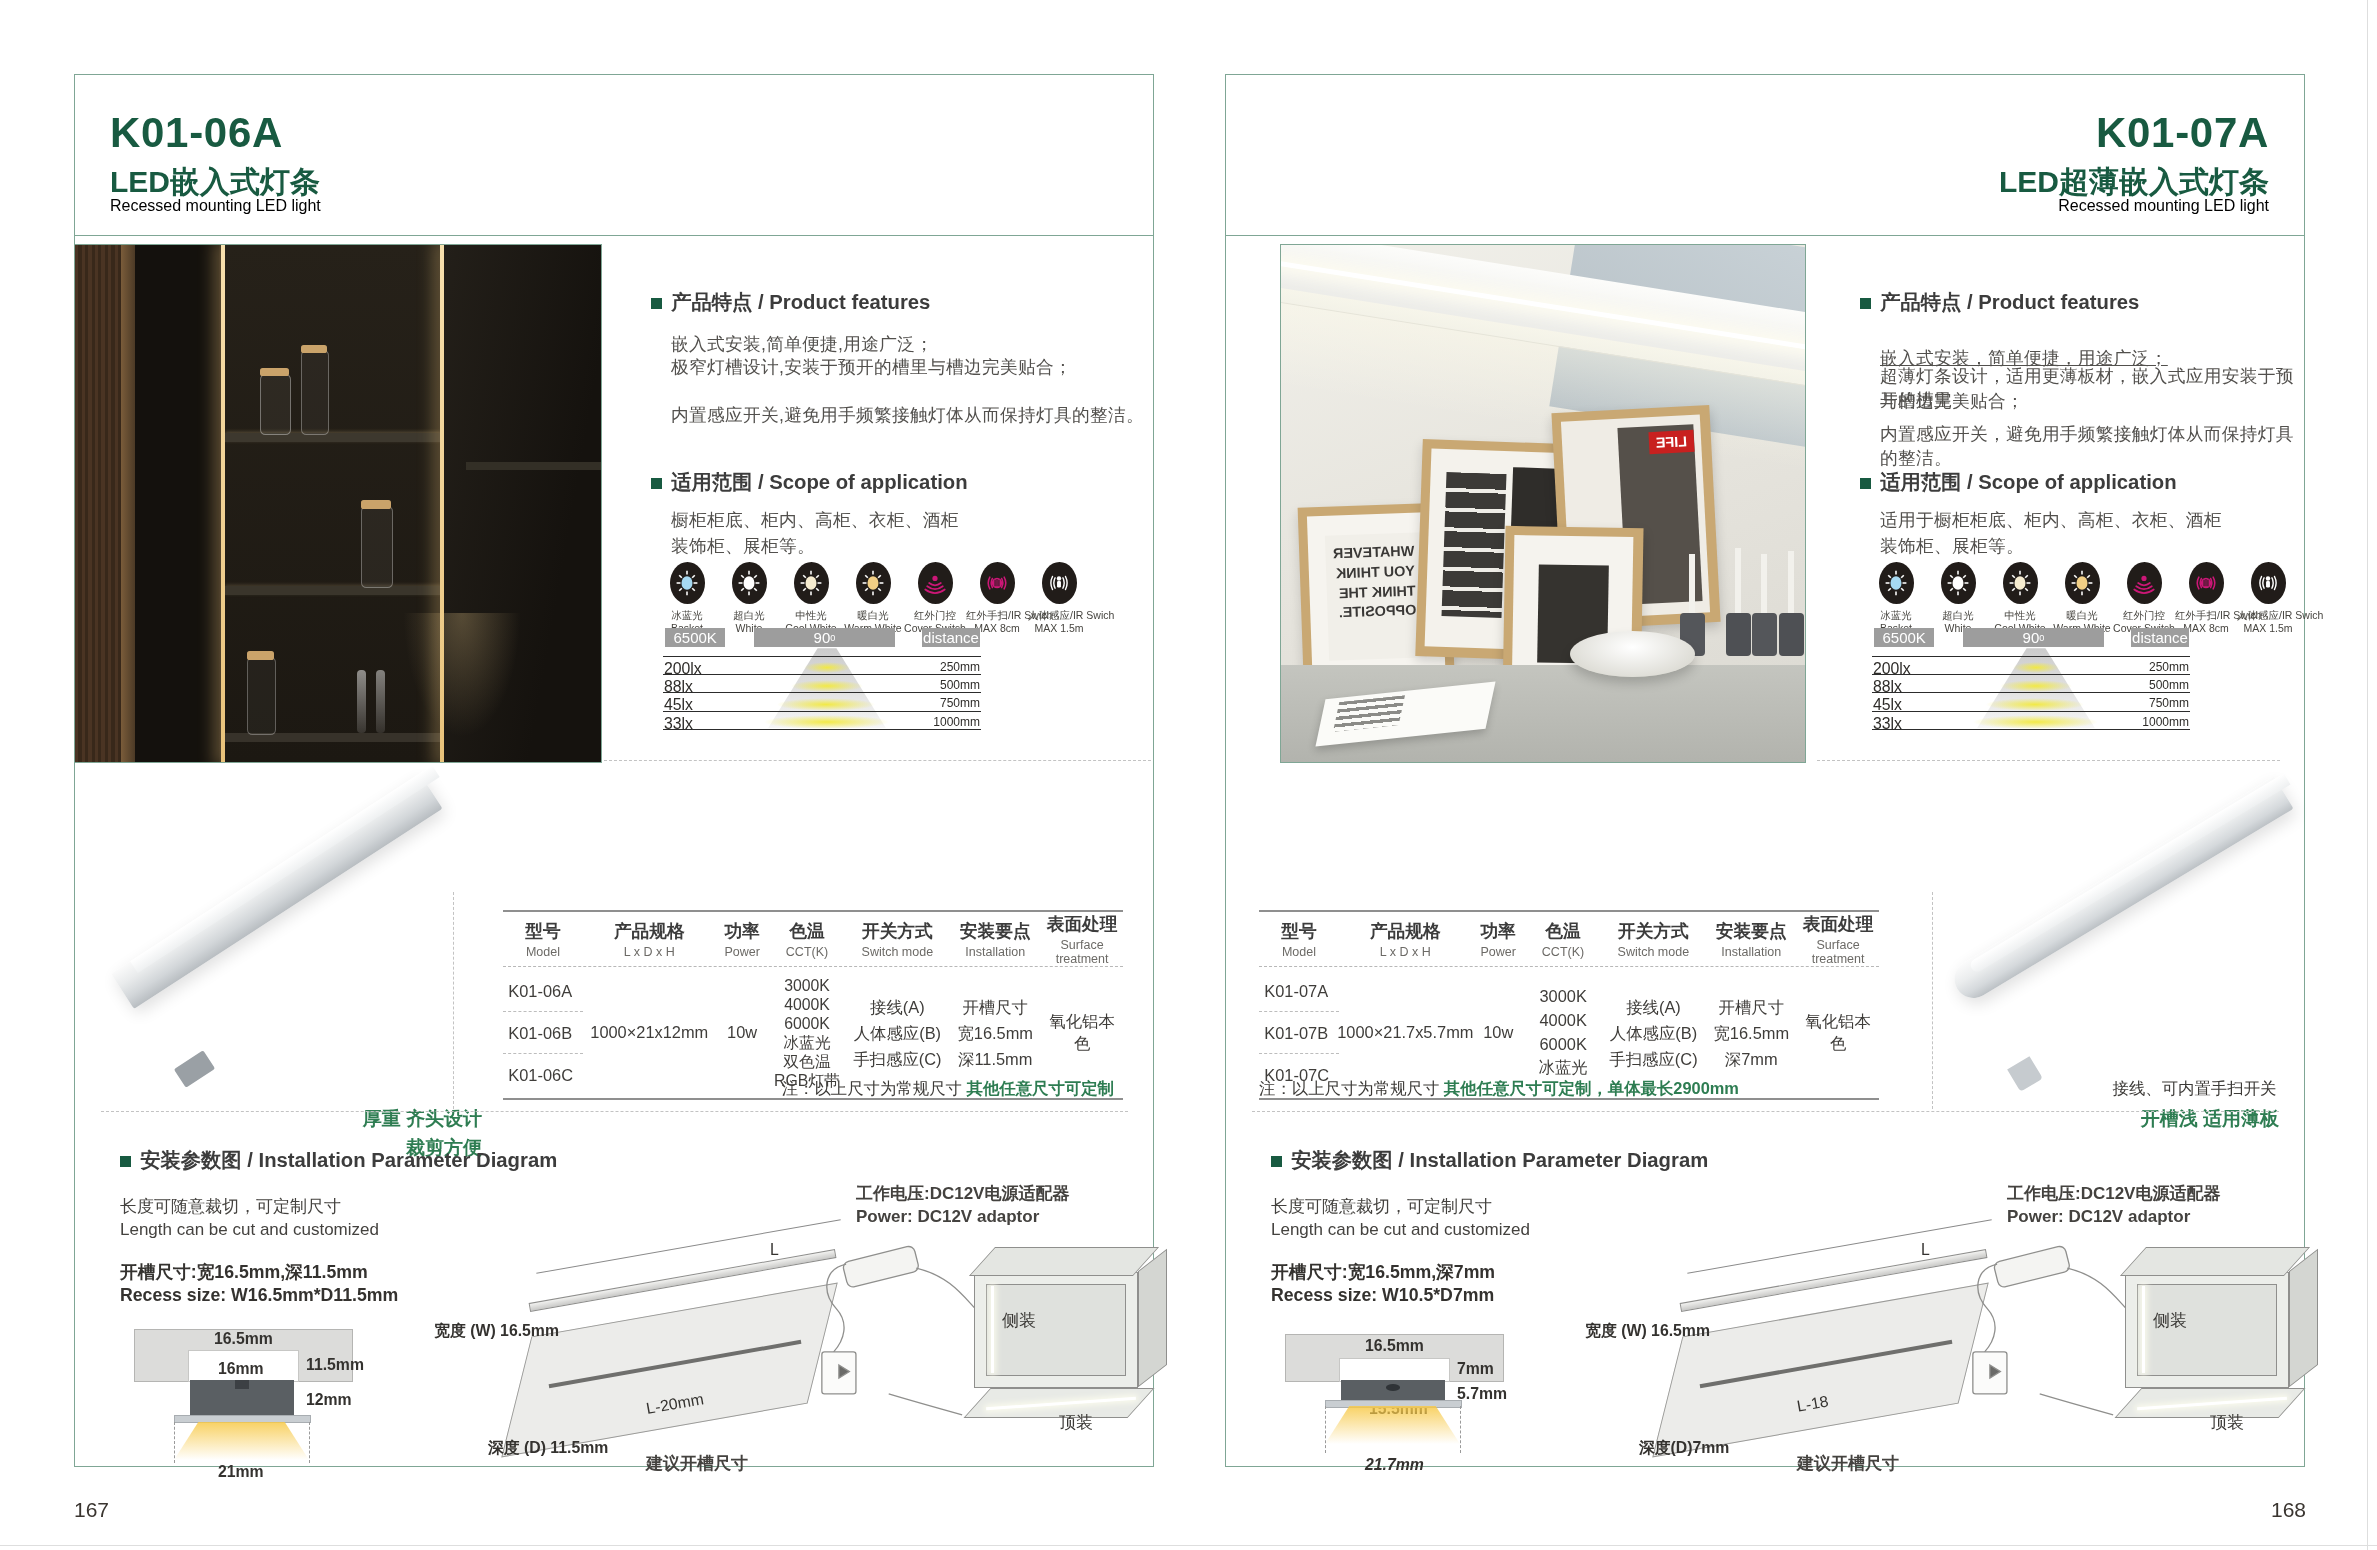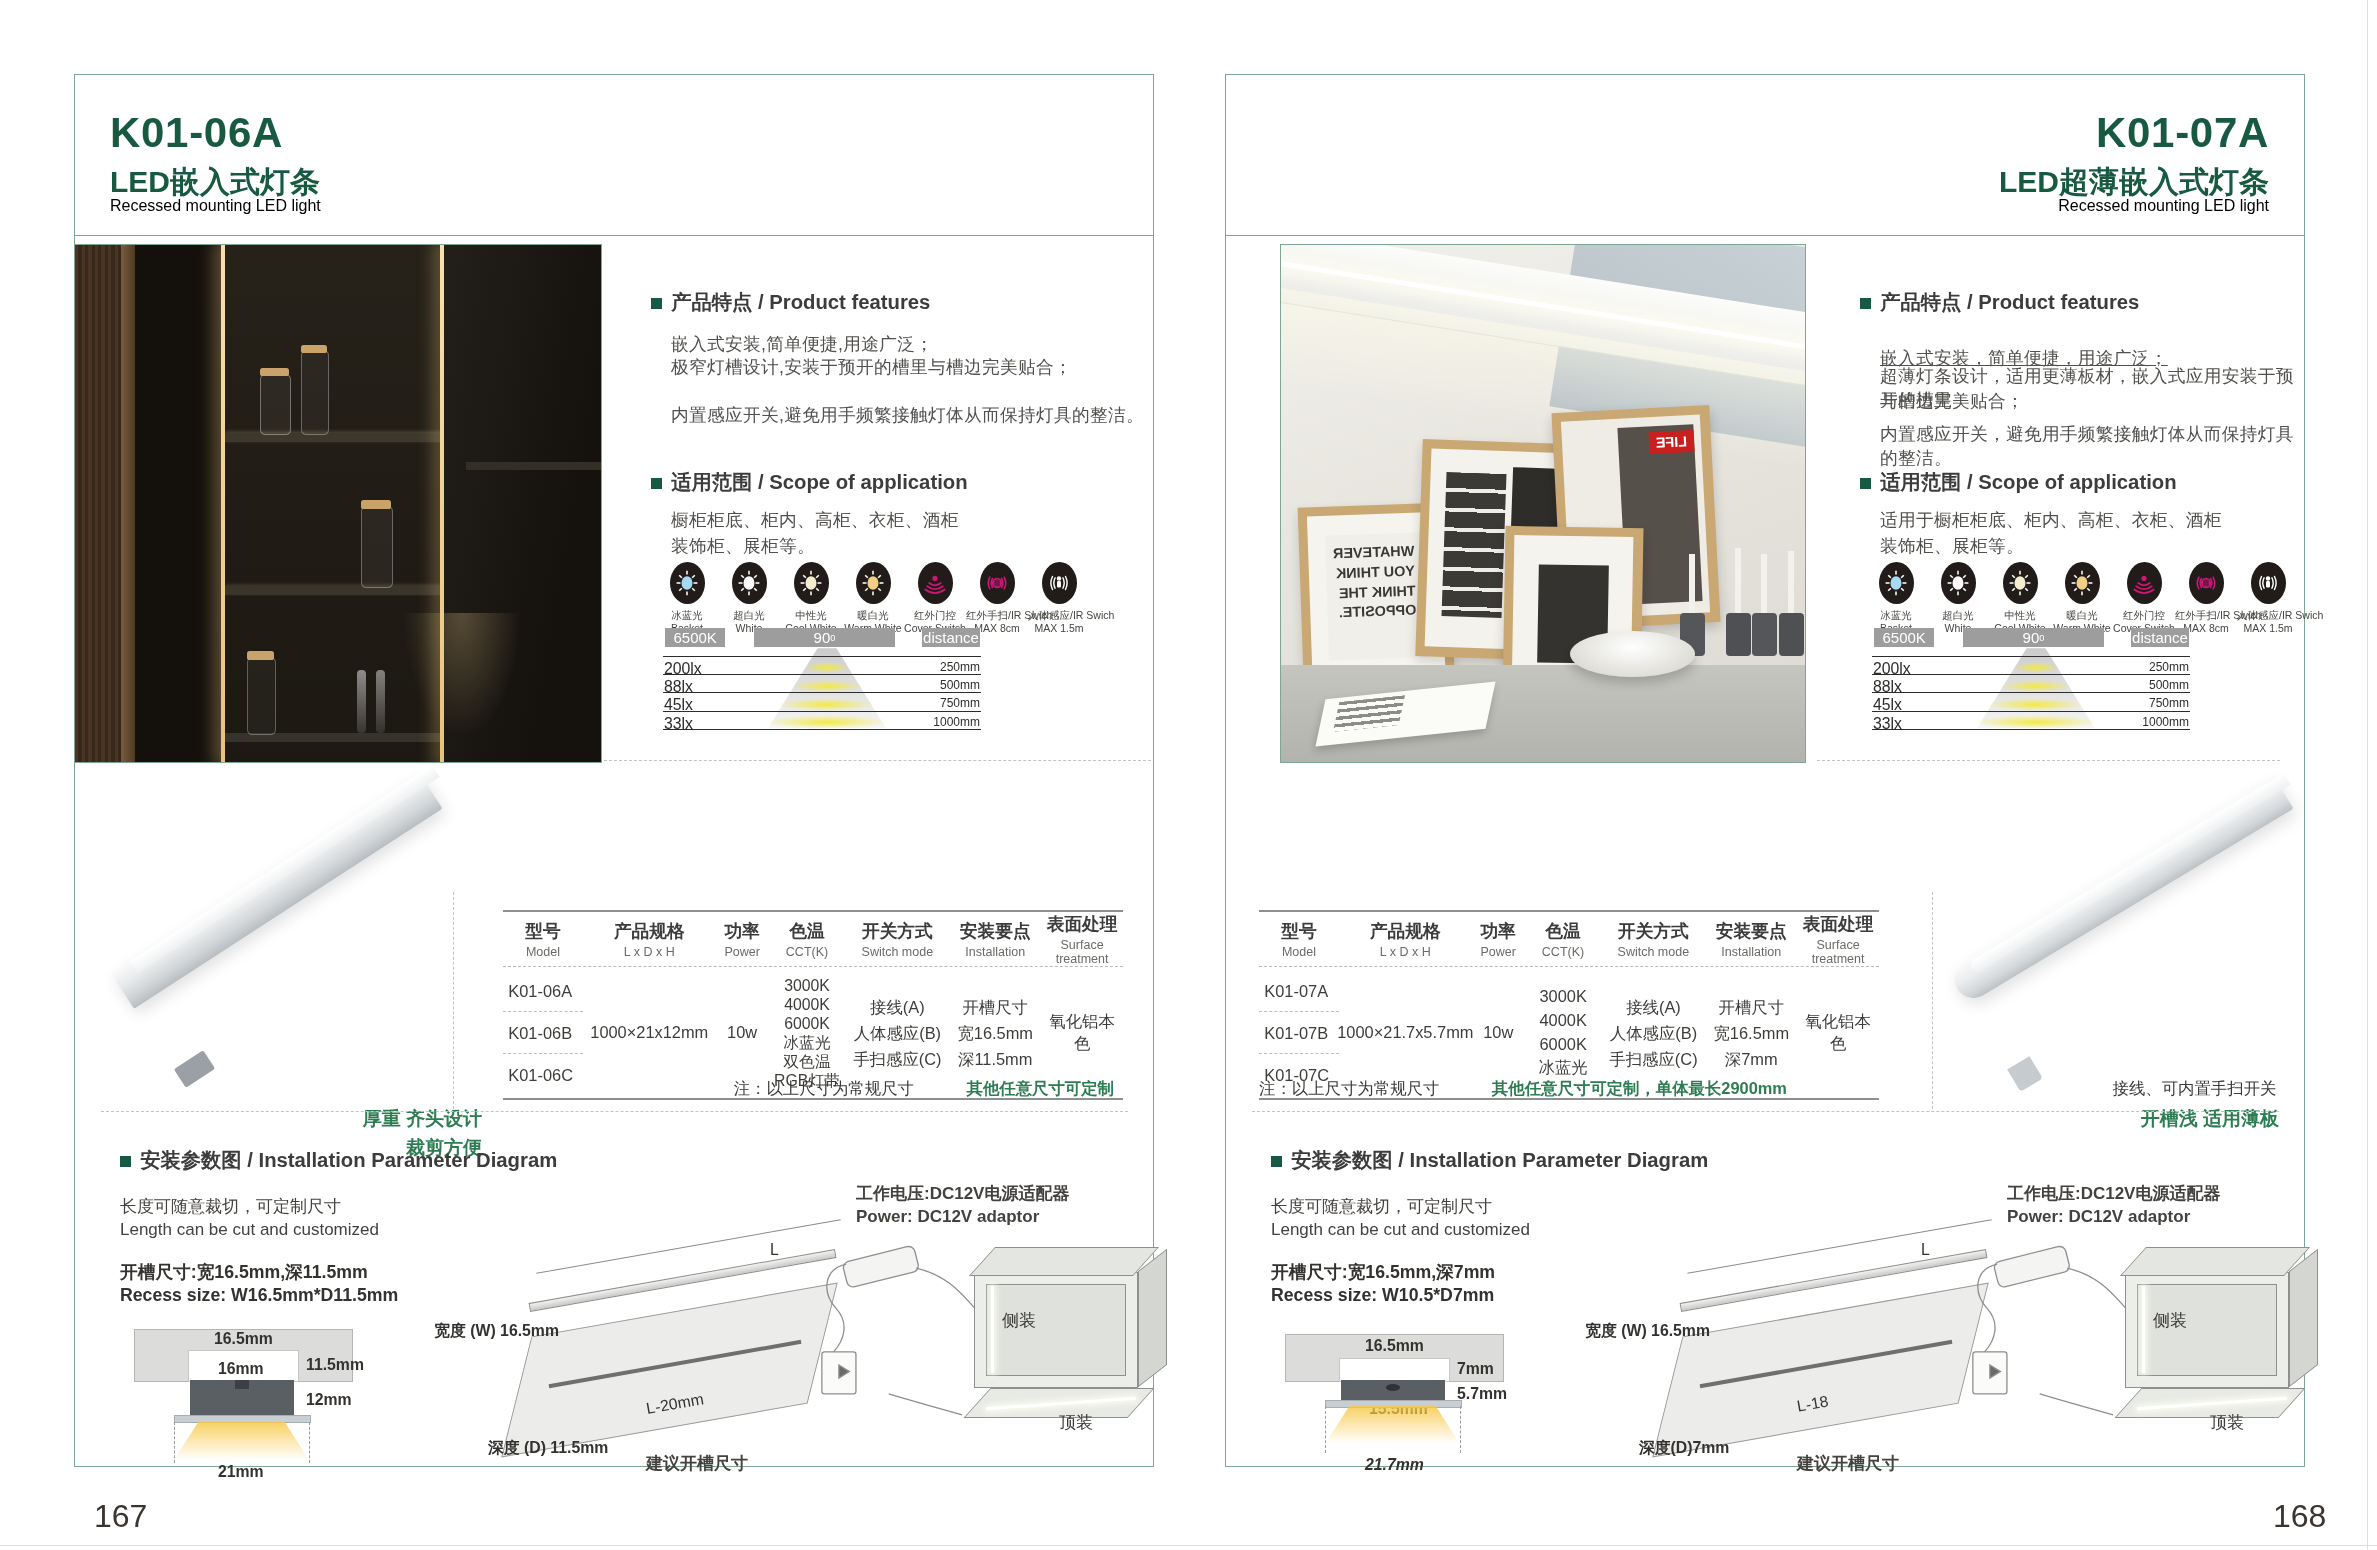--- a/index.html
+++ b/index.html
@@ -1,21 +1,21 @@
 <!DOCTYPE html>
 <html style="font-size:10.5px"><head>
 <meta charset="utf-8">
 <style>
   html,body{margin:0;padding:0;background:#ffffff;}
   #root{position:relative;width:2377px;height:1550px;background:#ffffff;overflow:hidden;
         font-family:"Liberation Sans","DejaVu Sans",sans-serif;color:#3c3c3c;}
   .card{position:absolute;top:74px;width:1080px;height:1393px;background:#ffffff;
         border:1.3px solid #7fa695;box-sizing:border-box;}
   .edge{position:absolute;background:#dedede;}
-  .pageno{position:absolute;top:1498px;font-size:32px;color:#3a3530;margin-left:20px;}
+  .pageno{position:absolute;top:1498px;font-size:21px;color:#3a3530;}
   
   .hd-code{position:absolute;font-size:42px;font-weight:bold;color:#185a41;letter-spacing:0.7px;}
   .hd-zh{position:absolute;font-size:30px;font-weight:bold;color:#185a41;}
   .hd-en{position:absolute;font-size:16px;color:#000000;}
   .hrule{position:absolute;left:0;width:100%;height:1.3px;background:#7fa695;}
   
   .photo{position:absolute;overflow:hidden;border:1.3px solid #7fa695;box-sizing:border-box;}
   
   .sec-head{position:absolute;font-size:20.3px;font-weight:bold;color:#3c3c3c;}
   .sec-head .sq{display:inline-block;width:11px;height:11px;background:#185a41;margin-right:9.2px;}
@@ -45,21 +45,21 @@
   .throw{display:flex;align-items:center;height:55px;border-bottom:0.7px dashed #b8b8b8;box-sizing:border-box;}
   .th{ text-align:center;}
   .th-zh{font-size:17.7px;font-weight:bold;color:#3c3c3c;}
   .th-en{font-size:12.5px;color:#6c6a66;margin-top:1.3px;}
   .tbrow{display:flex;align-items:center;}
   .td{display:flex;flex-direction:column;justify-content:center;align-items:center;text-align:center;
       font-size:16.4px;color:#3f3d3a;line-height:21.7px;}
   .model-cell{height:42px;line-height:42px;font-size:16.4px;color:#3f3d3a;text-align:left;padding-left:5.3px;box-sizing:border-box;}
   .mdash{border-bottom:0.7px dashed #bdbdbd;}
   .note{position:absolute;font-size:16.4px;color:#3c3a37;white-space:nowrap;}
-  .note .gr{color:#2e7d52;font-weight:bold;margin-left:48px;}
+  .note .gr{color:#2e7d52;font-weight:bold;}
   
   .ins-line{position:absolute;font-size:17px;color:#44423f;}
   .ins-bold{position:absolute;font-size:17.7px;font-weight:bold;color:#34322f;}
   .dimlab{position:absolute;font-size:15.8px;font-weight:bold;color:#34322f;white-space:nowrap;}
   .dline{position:absolute;background:#8a8a8a;}
   .ddash{position:absolute;border-left:0.7px dashed #9a9a9a;}
   .xs-panel{position:absolute;background:#dcdcda;border:0.7px solid #b5b5b3;}
   .xs-notch{position:absolute;background:#ffffff;border:0.7px solid #c7c7c5;}
   .xs-lamp{position:absolute;background:#5a5f63;}
   .xs-flange{position:absolute;background:#c9ced2;border:0.7px solid #a8adb1;}

